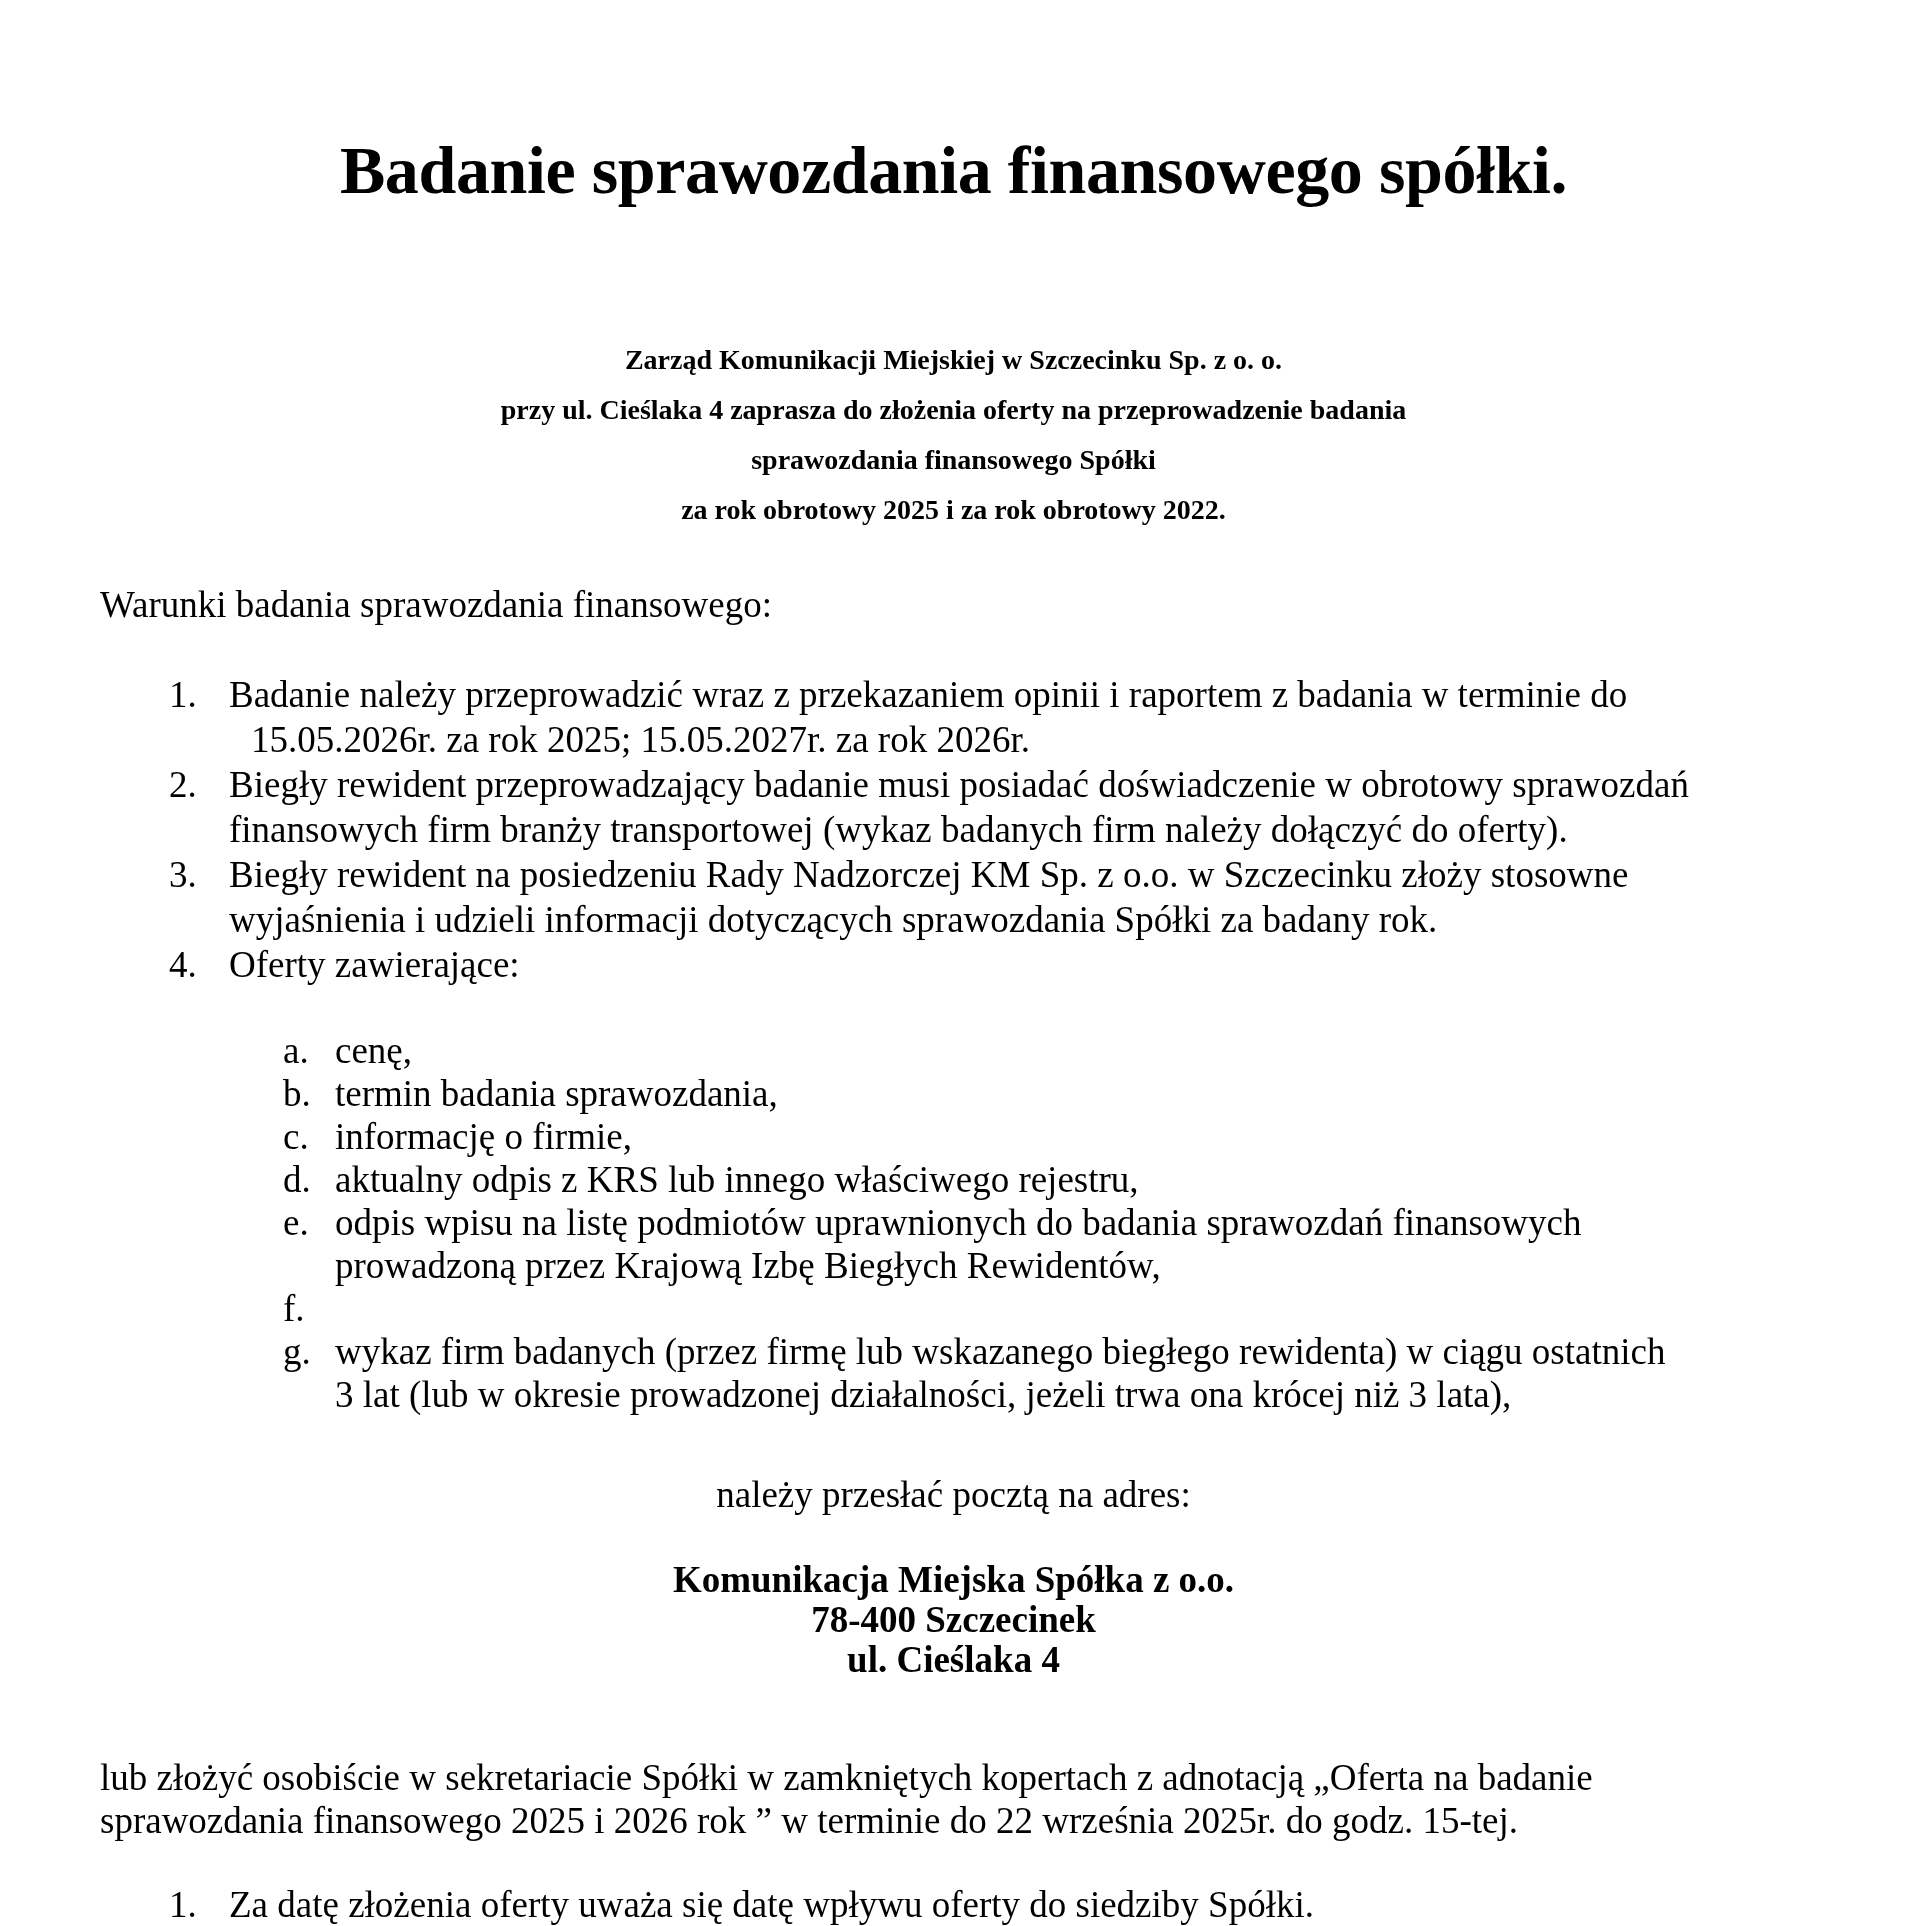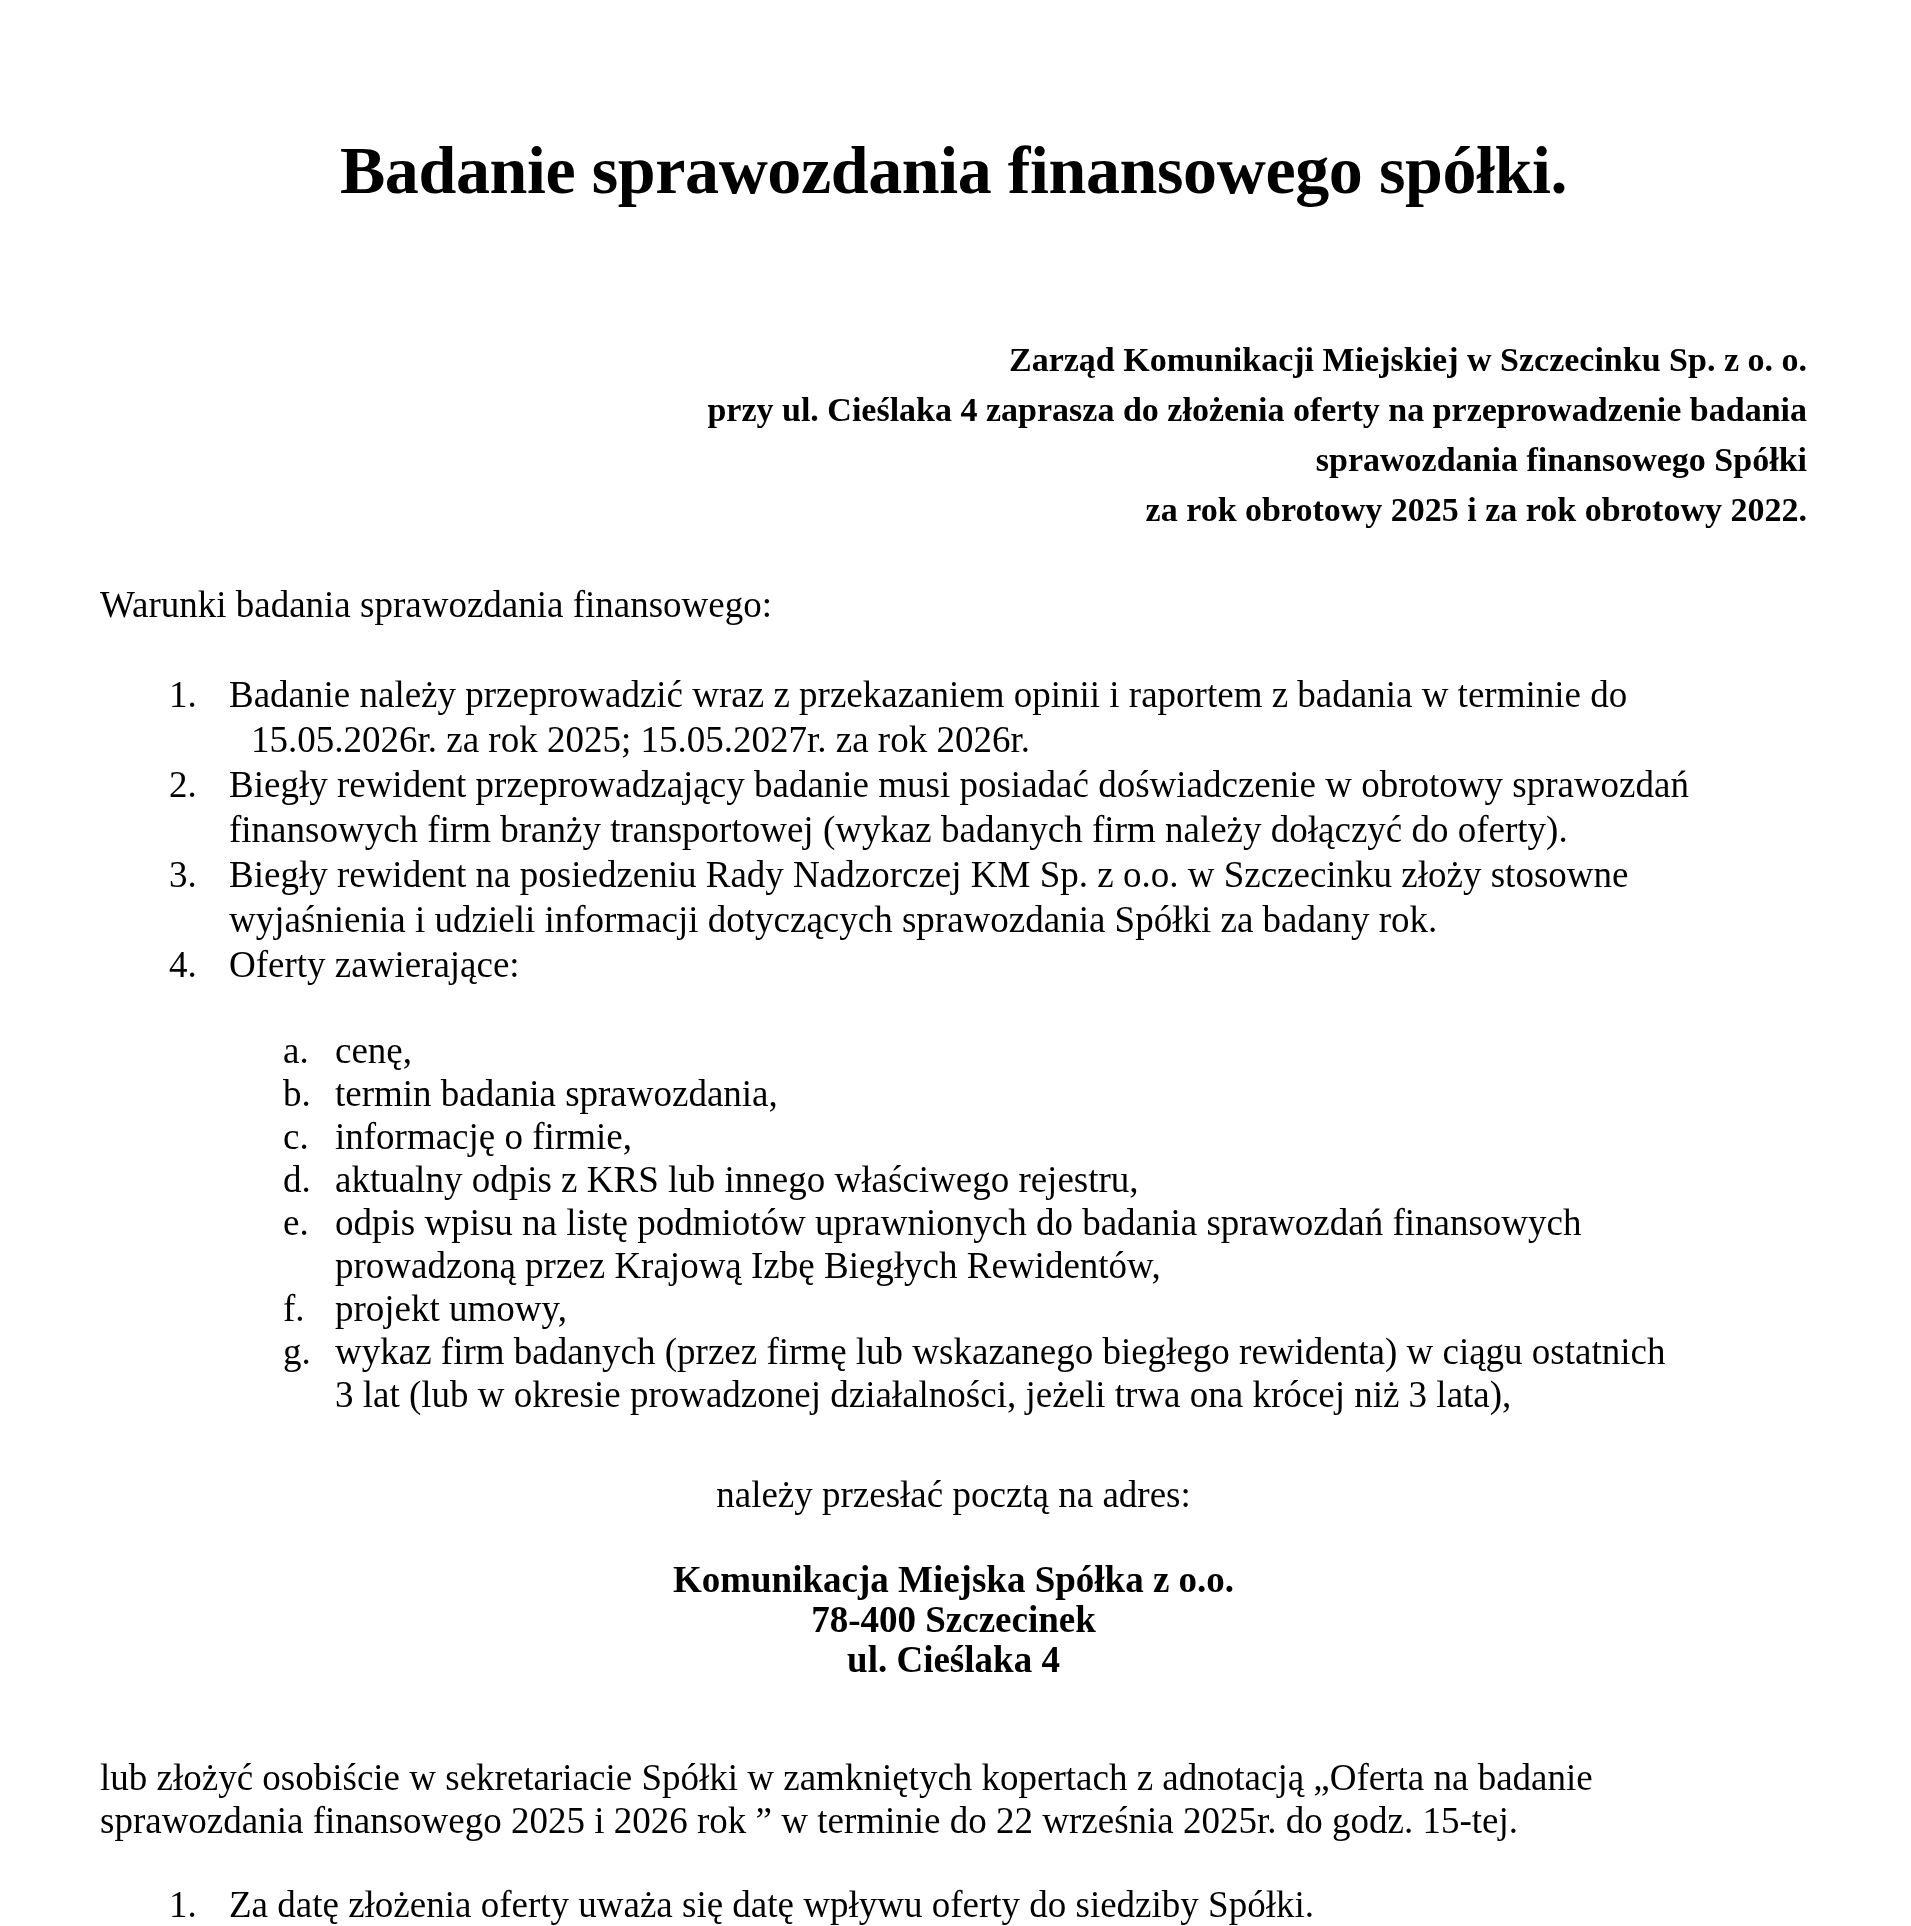--- a/index.html
+++ b/index.html
@@ -7,22 +7,22 @@
     width:1911px;height:2703px;background:#ffffff;color:#000;
     font-family:"Liberation Serif", serif;font-size:37px;
     overflow:hidden;
   }
   .page{padding:0 104px 0 100px;position:relative;width:1707px;}
   .title{
     margin:127px 0 0 0;text-align:center;
     font-size:68px;font-weight:bold;line-height:87px;letter-spacing:-0.4px;
   }
   .header-block{
-    margin-top:121px;text-align:right;font-weight:bold;
-    font-size:34px;line-height:50px;
+    margin-top:121px;text-align:center;font-weight:bold;
+    font-size:28px;line-height:50px;
   }
   .hline{display:block;white-space:nowrap;}
   .conditions-heading{margin:47px 0 0 0;line-height:45px;white-space:nowrap;}
   .num-list{margin-top:45px;}
   .num-item{display:flex;line-height:45px;}
   .num-col{flex:none;width:60px;margin-left:69px;}
   .itext{flex:1;min-width:0;}
   .l{display:block;white-space:nowrap;}
   .cont-indent{padding-left:22px;}
   .alpha-list{margin-top:42px;}
@@ -111,23 +111,20 @@
     </div>
     <div class="alpha-item">
       <span class="letter-col">e.</span>
       <span class="itext">
         <span class="l">odpis wpisu na listę podmiotów uprawnionych do badania sprawozdań finansowych</span>
         <span class="l">prowadzoną przez Krajową Izbę Biegłych Rewidentów,</span>
       </span>
     </div>
     <div class="alpha-item">
       <span class="letter-col">f.</span>
-      <span class="itext">
-        <span class="l">projekt umowy,</span>
-      </span>
     </div>
     <div class="alpha-item">
       <span class="letter-col">g.</span>
       <span class="itext">
         <span class="l">wykaz firm badanych (przez firmę lub wskazanego biegłego rewidenta) w ciągu ostatnich</span>
         <span class="l">3 lat (lub w okresie prowadzonej działalności, jeżeli trwa ona krócej niż 3 lata),</span>
       </span>
     </div>
   </div>
 

